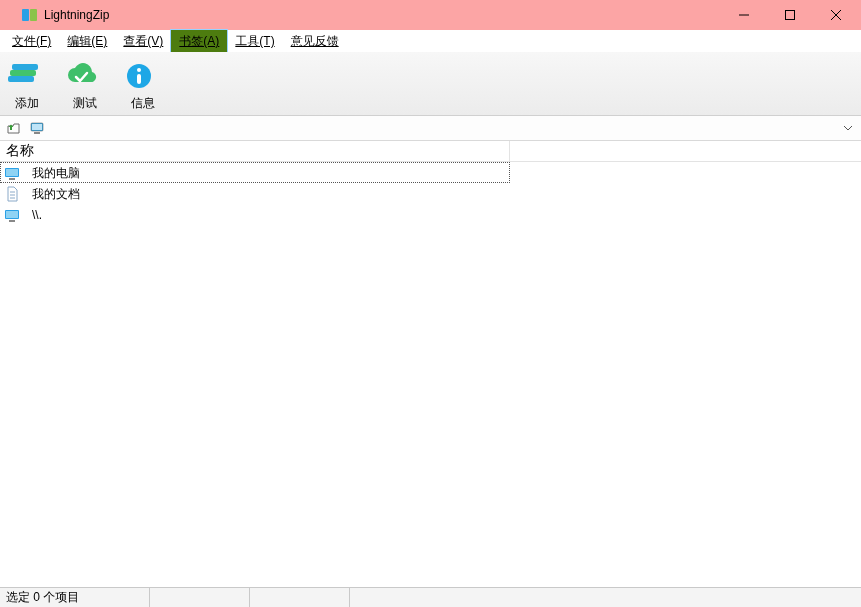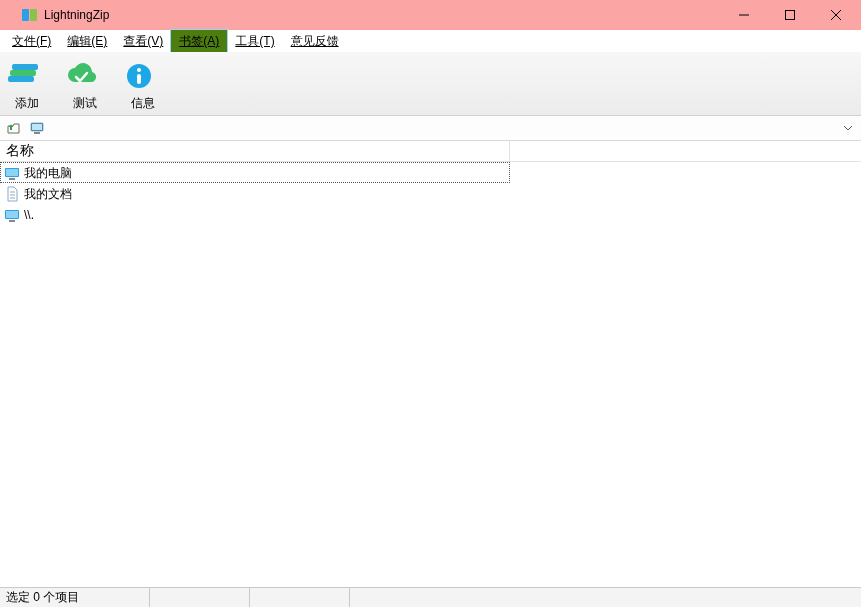--- a/index.html
+++ b/index.html
@@ -31,21 +31,21 @@
   .addr-icon { width: 18px; height: 18px; display: flex; align-items: center; justify-content: center; }
   .addr-path { flex: 1 1 auto; height: 20px; display: flex; align-items: center; }
   .addr-drop { width: 18px; height: 18px; display: flex; align-items: center; justify-content: center; }
 
   
   .list-header { height: 21px; display: flex; align-items: stretch; border-bottom: 1px solid #e3e3e3; background: #fff; }
   .list-col-header { display: flex; align-items: center; padding: 0 6px; font-size: 14px; border-right: 1px solid #e3e3e3; width: 510px; }
 
   
   .list-body { flex: 1 1 auto; overflow: auto; background: #fff; }
-  .row { height: 21px; display: flex; align-items: center; padding: 0 4px; gap: 4px; width: 510px; text-align: center; }
+  .row { height: 21px; display: flex; align-items: center; padding: 0 4px; gap: 12px; width: 510px; text-align: center; }
   .row.selected { outline: 1px dotted #555; outline-offset: -1px; }
   .row .row-icon { width: 16px; height: 16px; flex: 0 0 16px; display: flex; align-items: center; justify-content: center; }
   .row .row-label { font-size: 12px; line-height: 16px; }
 
   
   .statusbar { height: 20px; display: flex; align-items: center; border-top: 1px solid #c9c9c9; background: #f4f4f4; font-size: 12px; }
   .status-cell { padding: 0 6px; border-right: 1px solid #c9c9c9; height: 100%; display: flex; align-items: center; }
   .status-cell.first { width: 150px; }
   .status-cell.blank { width: 100px; }
 </style>

